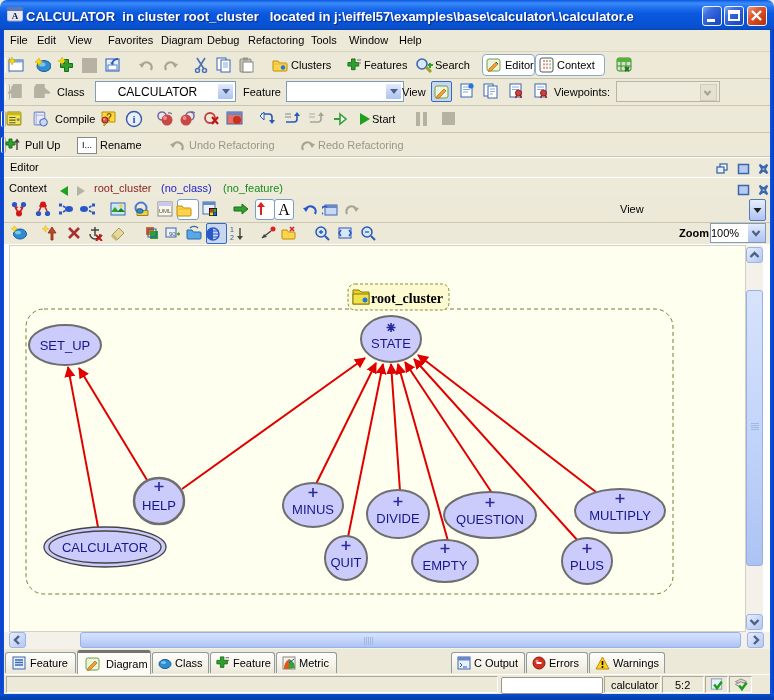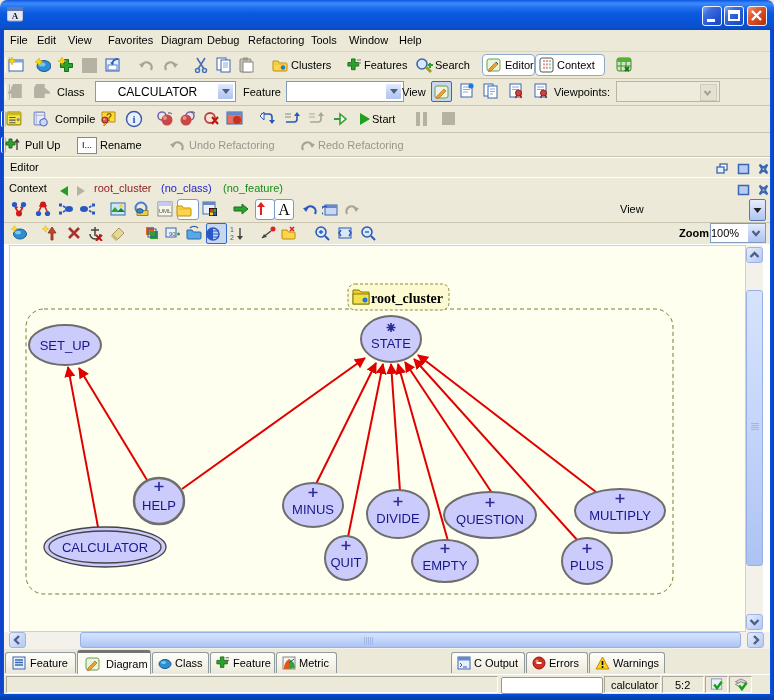--- a/index.html
+++ b/index.html
@@ -50,20 +50,21 @@
   #statusbar{left:4px;top:674px;width:766px;height:19px;background:#ECE9D8;border-top:1px solid #fff;}
   .scell{top:1px;height:17px;border:1px solid;border-color:#ACA899 #fff #fff #ACA899;box-sizing:border-box;}
 </style>
 </head>
 <body>
 <div id="win">
   <div class="abs" id="frameL"></div>
   <div class="abs" id="frameR"></div>
   <div class="abs" id="frameB"></div>
   <div class="abs" id="titlebar">
+    <div class="abs" id="titleText">CALCULATOR&nbsp; in cluster root_cluster&nbsp;&nbsp; located in j:\eiffel57\examples\base\calculator\.\calculator.e</div>
     <div class="abs tbtn" id="btnMin" style="left:702px;"><svg width="18" height="18">
           <rect x="4" y="12" width="8" height="3" fill="#fff"></rect>
         </svg></div>
     <div class="abs tbtn" id="btnMax" style="left:724px;"><svg width="18" height="18">
           <rect x="4" y="4" width="10" height="9" fill="none" stroke="#fff" stroke-width="2"></rect>
           <rect x="4" y="4" width="10" height="3" fill="#fff"></rect>
         </svg></div>
     <div class="abs tbtn" id="btnClose" style="left:747px;"><svg width="18" height="18">
           <path d="M4 4 L13 13 M13 4 L4 13" stroke="#fff" stroke-width="2.4"></path>
         </svg></div>

